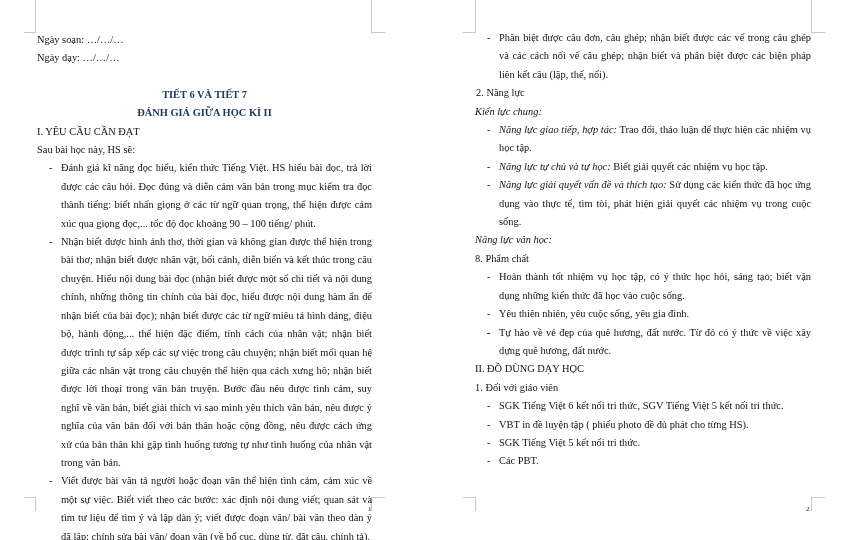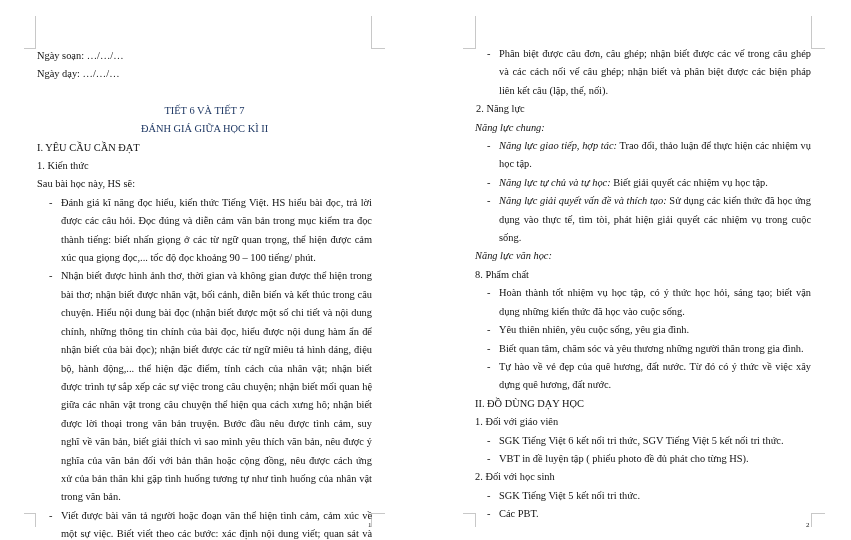--- a/index.html
+++ b/index.html
@@ -1,28 +1,28 @@
 <!DOCTYPE html>
 <html><head>
   <meta charset="utf-8">
   <style>
     html, body { margin: 0; padding: 0; }
     body {
       width: 851px; height: 540px; background: #ffffff; position: relative; overflow: hidden;
       font-family: "Liberation Serif", serif; color: #111;
     }
-    .page { position: absolute; top: 16px; height: 384px; }
+    .page { position: absolute; top: 0; height: 384px; }
     .page-left { left: 0; width: 425px; }
     .page-right { left: 425px; width: 426px; }
     .crop { position: absolute; border-color: #c8c8c8; border-style: solid; border-width: 0; }
     .content { position: absolute; font-size: 10.4px; line-height: 18.4px; }
     .page-left .content { left: 37px; top: 31px; width: 335px; }
     .page-right .content { left: 50px; top: 29px; width: 336px; }
     .line { white-space: nowrap; }
-    .title { text-align: center; font-weight: normal; color: #1f3864; }
+    .title { text-align: center; font-weight: bold; color: #1f3864; }
     .h { font-weight: normal; }
     .it { font-style: italic; }
     .li { position: relative; padding-left: 24px; text-align: justify; }
     .li .dash { position: absolute; left: 12px; top: 0; }
     .pgnum { position: absolute; font-size: 7px; }
     .gap { height: 18px; }
   </style>
 </head>
 <body>
 
@@ -36,21 +36,20 @@
   <div class="crop" style="left:371px; top:497px; width:14px; border-top-width:1px;"></div>
   <div class="crop" style="left:371px; top:497px; height:14px; border-left-width:1px;"></div>
 
   <div class="content">
     <div class="line">Ngày soạn: …/…/…</div>
     <div class="line">Ngày dạy: …/…/…</div>
     <div class="gap"></div>
     <div class="title">TIẾT 6 VÀ TIẾT 7</div>
     <div class="title">ĐÁNH GIÁ GIỮA HỌC KÌ II</div>
     <div class="h">I. YÊU CẦU CẦN ĐẠT</div>
-    <div class="h">1. Kiến thức</div>
     <div>Sau bài học này, HS sẽ:</div>
     <div class="li">
       <span class="dash">-</span>
       <span>Đánh giá kĩ năng đọc hiểu, kiến thức Tiếng Việt. HS hiểu bài đọc, trả lời được các câu hỏi. Đọc đúng và diễn cảm văn bản trong mục kiểm tra đọc thành tiếng: biết nhấn giọng ở các từ ngữ quan trọng, thể hiện được cảm xúc qua giọng đọc,... tốc độ đọc khoảng 90 – 100 tiếng/ phút.</span>
     </div>
     <div class="li">
       <span class="dash">-</span>
       <span>Nhận biết được hình ảnh thơ, thời gian và không gian được thể hiện trong bài thơ; nhận biết được nhân vật, bối cảnh, diễn biến và kết thúc trong câu chuyện. Hiểu nội dung bài đọc (nhận biết được một số chi tiết và nội dung chính, những thông tin chính của bài đọc, hiểu được nội dung hàm ẩn để nhận biết của bài đọc); nhận biết được các từ ngữ miêu tả hình dáng, điệu bộ, hành động,... thể hiện đặc điểm, tính cách của nhân vật; nhận biết được trình tự sắp xếp các sự việc trong câu chuyện; nhận biết mối quan hệ giữa các nhân vật trong câu chuyện thể hiện qua cách xưng hô; nhận biết được lời thoại trong văn bản truyện. Bước đầu nêu được tình cảm, suy nghĩ về văn bản, biết giải thích vì sao mình yêu thích văn bản, nêu được ý nghĩa của văn bản đối với bản thân hoặc cộng đồng, nêu được cách ứng xử của bản thân khi gặp tình huống tương tự như tình huống của nhân vật trong văn bản.</span>
     </div>
     <div class="li">
@@ -70,21 +69,21 @@
   <div class="crop" style="left:50px; top:497px; height:14px; border-right-width:1px;"></div>
   <div class="crop" style="left:386px; top:497px; width:14px; border-top-width:1px;"></div>
   <div class="crop" style="left:386px; top:497px; height:14px; border-left-width:1px;"></div>
 
   <div class="content">
     <div class="li">
       <span class="dash">-</span>
       <span>Phân biệt được câu đơn, câu ghép; nhận biết được các vế trong câu ghép và các cách nối vế câu ghép; nhận biết và phân biệt được các biện pháp liên kết câu (lặp, thế, nối).</span>
     </div>
     <div class="h" style="padding-left:1px;">2. Năng lực</div>
-    <div class="it">Năng lực chung:</div>
+    <div class="it">Kiến lực chung:</div>
     <div class="li">
       <span class="dash">-</span>
       <span class="it">Năng lực giao tiếp, hợp tác:</span><span> Trao đổi, thảo luận để thực hiện các nhiệm vụ học tập.</span>
     </div>
     <div class="li">
       <span class="dash">-</span>
       <span class="it">Năng lực tự chủ và tự học:</span><span> Biết giải quyết các nhiệm vụ học tập.</span>
     </div>
     <div class="li">
       <span class="dash">-</span>
@@ -98,37 +97,35 @@
     <div class="li">
       <span class="dash">-</span>
       <span>Hoàn thành tốt nhiệm vụ học tập, có ý thức học hỏi, sáng tạo; biết vận dụng những kiến thức đã học vào cuộc sống.</span>
     </div>
     <div class="li">
       <span class="dash">-</span>
       <span>Yêu thiên nhiên, yêu cuộc sống, yêu gia đình.</span>
     </div>
     <div class="li">
       <span class="dash">-</span>
-      <span>Biết quan tâm, chăm sóc và yêu thương những người thân trong gia đình.</span>
     </div>
     <div class="li">
       <span class="dash">-</span>
       <span>Tự hào về vẻ đẹp của quê hương, đất nước. Từ đó có ý thức về việc xây dựng quê hương, đất nước.</span>
     </div>
     <div class="h">II. ĐỒ DÙNG DẠY HỌC</div>
     <div class="h">1. Đối với giáo viên</div>
     <div class="li">
       <span class="dash">-</span>
       <span>SGK Tiếng Việt 6 kết nối tri thức, SGV Tiếng Việt 5 kết nối tri thức.</span>
     </div>
     <div class="li">
       <span class="dash">-</span>
       <span>VBT in đề luyện tập ( phiếu photo đề đủ phát cho từng HS).</span>
     </div>
-    <div class="h">2. Đối với học sinh</div>
     <div class="li">
       <span class="dash">-</span>
       <span>SGK Tiếng Việt 5 kết nối tri thức.</span>
     </div>
     <div class="li">
       <span class="dash">-</span>
       <span>Các PBT.</span>
     </div>
 
   </div>

